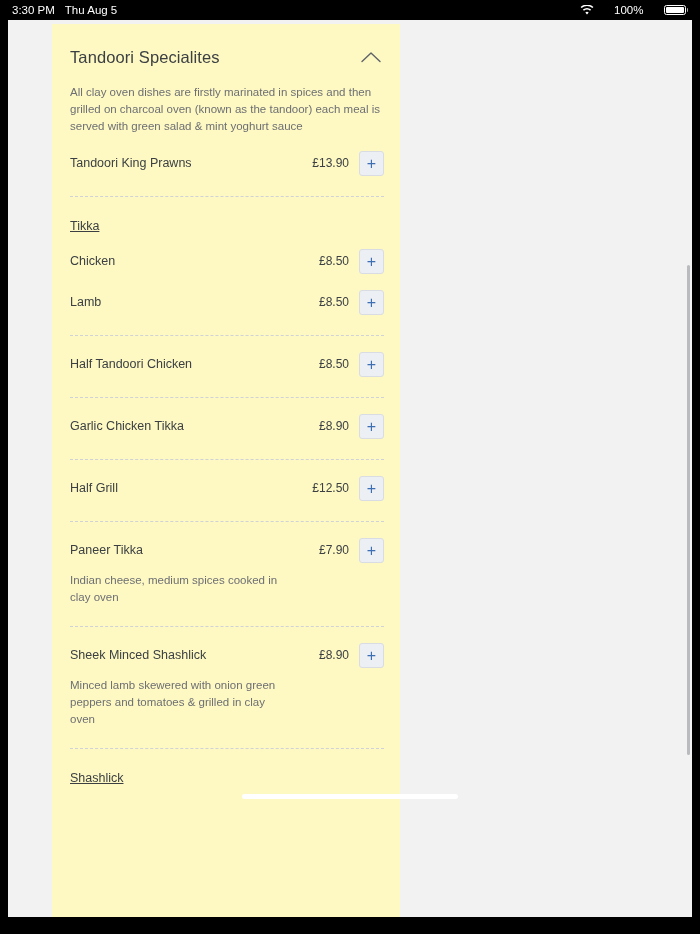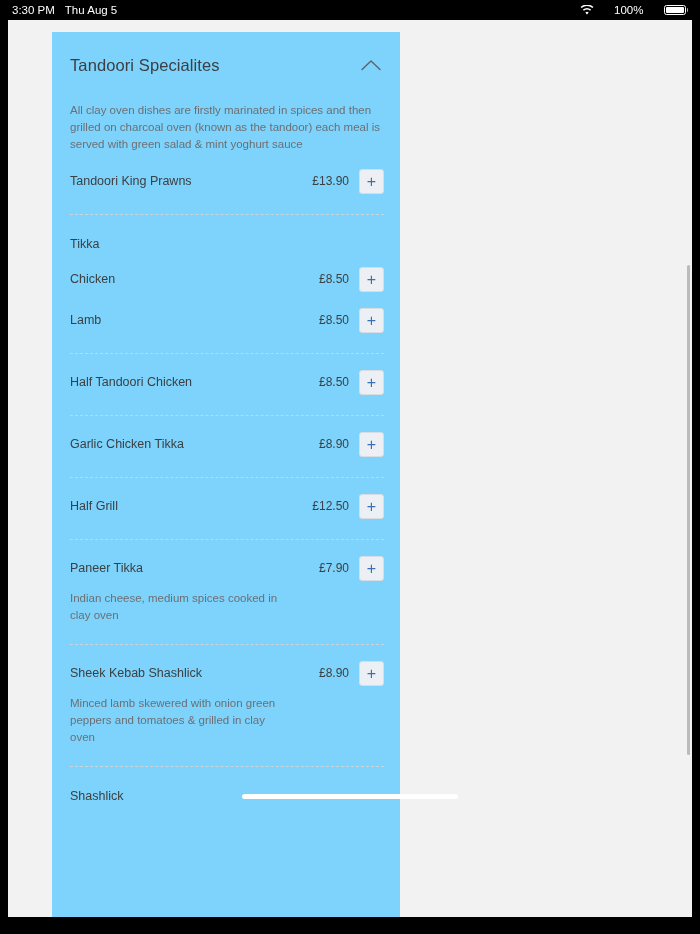--- a/index.html
+++ b/index.html
@@ -79,25 +79,25 @@
     position: absolute;
     top: 20px;
     left: 8px;
     width: 684px;
     height: 897px;
     background: #f2f2f2;
     overflow: hidden;
   }
   .card {
     position: absolute;
-    top: 12px;
+    top: 4px;
     left: 44px;
     width: 348px;
     height: 897px;
-    background: #7dd3fc;
+    background: #fef9c3;
     overflow: hidden;
   }
   .card-inner {
     padding: 0 16px 0 18px;
   }
 
   
   .section-head {
     display: flex;
     align-items: center;
@@ -117,21 +117,21 @@
     align-items: center;
     justify-content: center;
     cursor: pointer;
   }
   .chevron-btn svg { display: block; }
 
   .section-desc {
     font-size: 11.5px;
     line-height: 17px;
     color: #6d6f73;
-    margin: 20px 0 0 0;
+    margin: 10px 0 0 0;
     max-width: 312px;
   }
 
   
   .item {
     position: relative;
     padding-top: 16px;
   }
   .item-row {
     display: flex;
@@ -173,20 +173,21 @@
     font-size: 11.5px;
     line-height: 17px;
     color: #6d6f73;
     margin-top: 9px;
     max-width: 210px;
   }
   .subhead {
     font-size: 12.5px;
     color: #3c4043;
     padding-top: 22px;
+    text-decoration: underline;
   }
   .divider {
     border-top: 1px dashed #cfd2d6;
     margin-top: 20px;
     height: 0;
   }
 
   
   .scrollbar-track {
     position: absolute;
@@ -314,21 +315,21 @@
             <div class="item-name">Paneer Tikka</div>
             <div class="item-price">£7.90</div>
             <div class="add-btn">+</div>
           </div>
           <div class="item-desc">Indian cheese, medium spices cooked in clay oven</div>
         </div>
         <div class="divider"></div>
 
         <div class="item">
           <div class="item-row">
-            <div class="item-name">Sheek Kebab Shashlick</div>
+            <div class="item-name">Sheek Minced Shashlick</div>
             <div class="item-price">£8.90</div>
             <div class="add-btn">+</div>
           </div>
           <div class="item-desc">Minced lamb skewered with onion green peppers and tomatoes &amp; grilled in clay oven</div>
         </div>
         <div class="divider"></div>
 
         <div class="subhead">Shashlick</div>
 
       </div>

